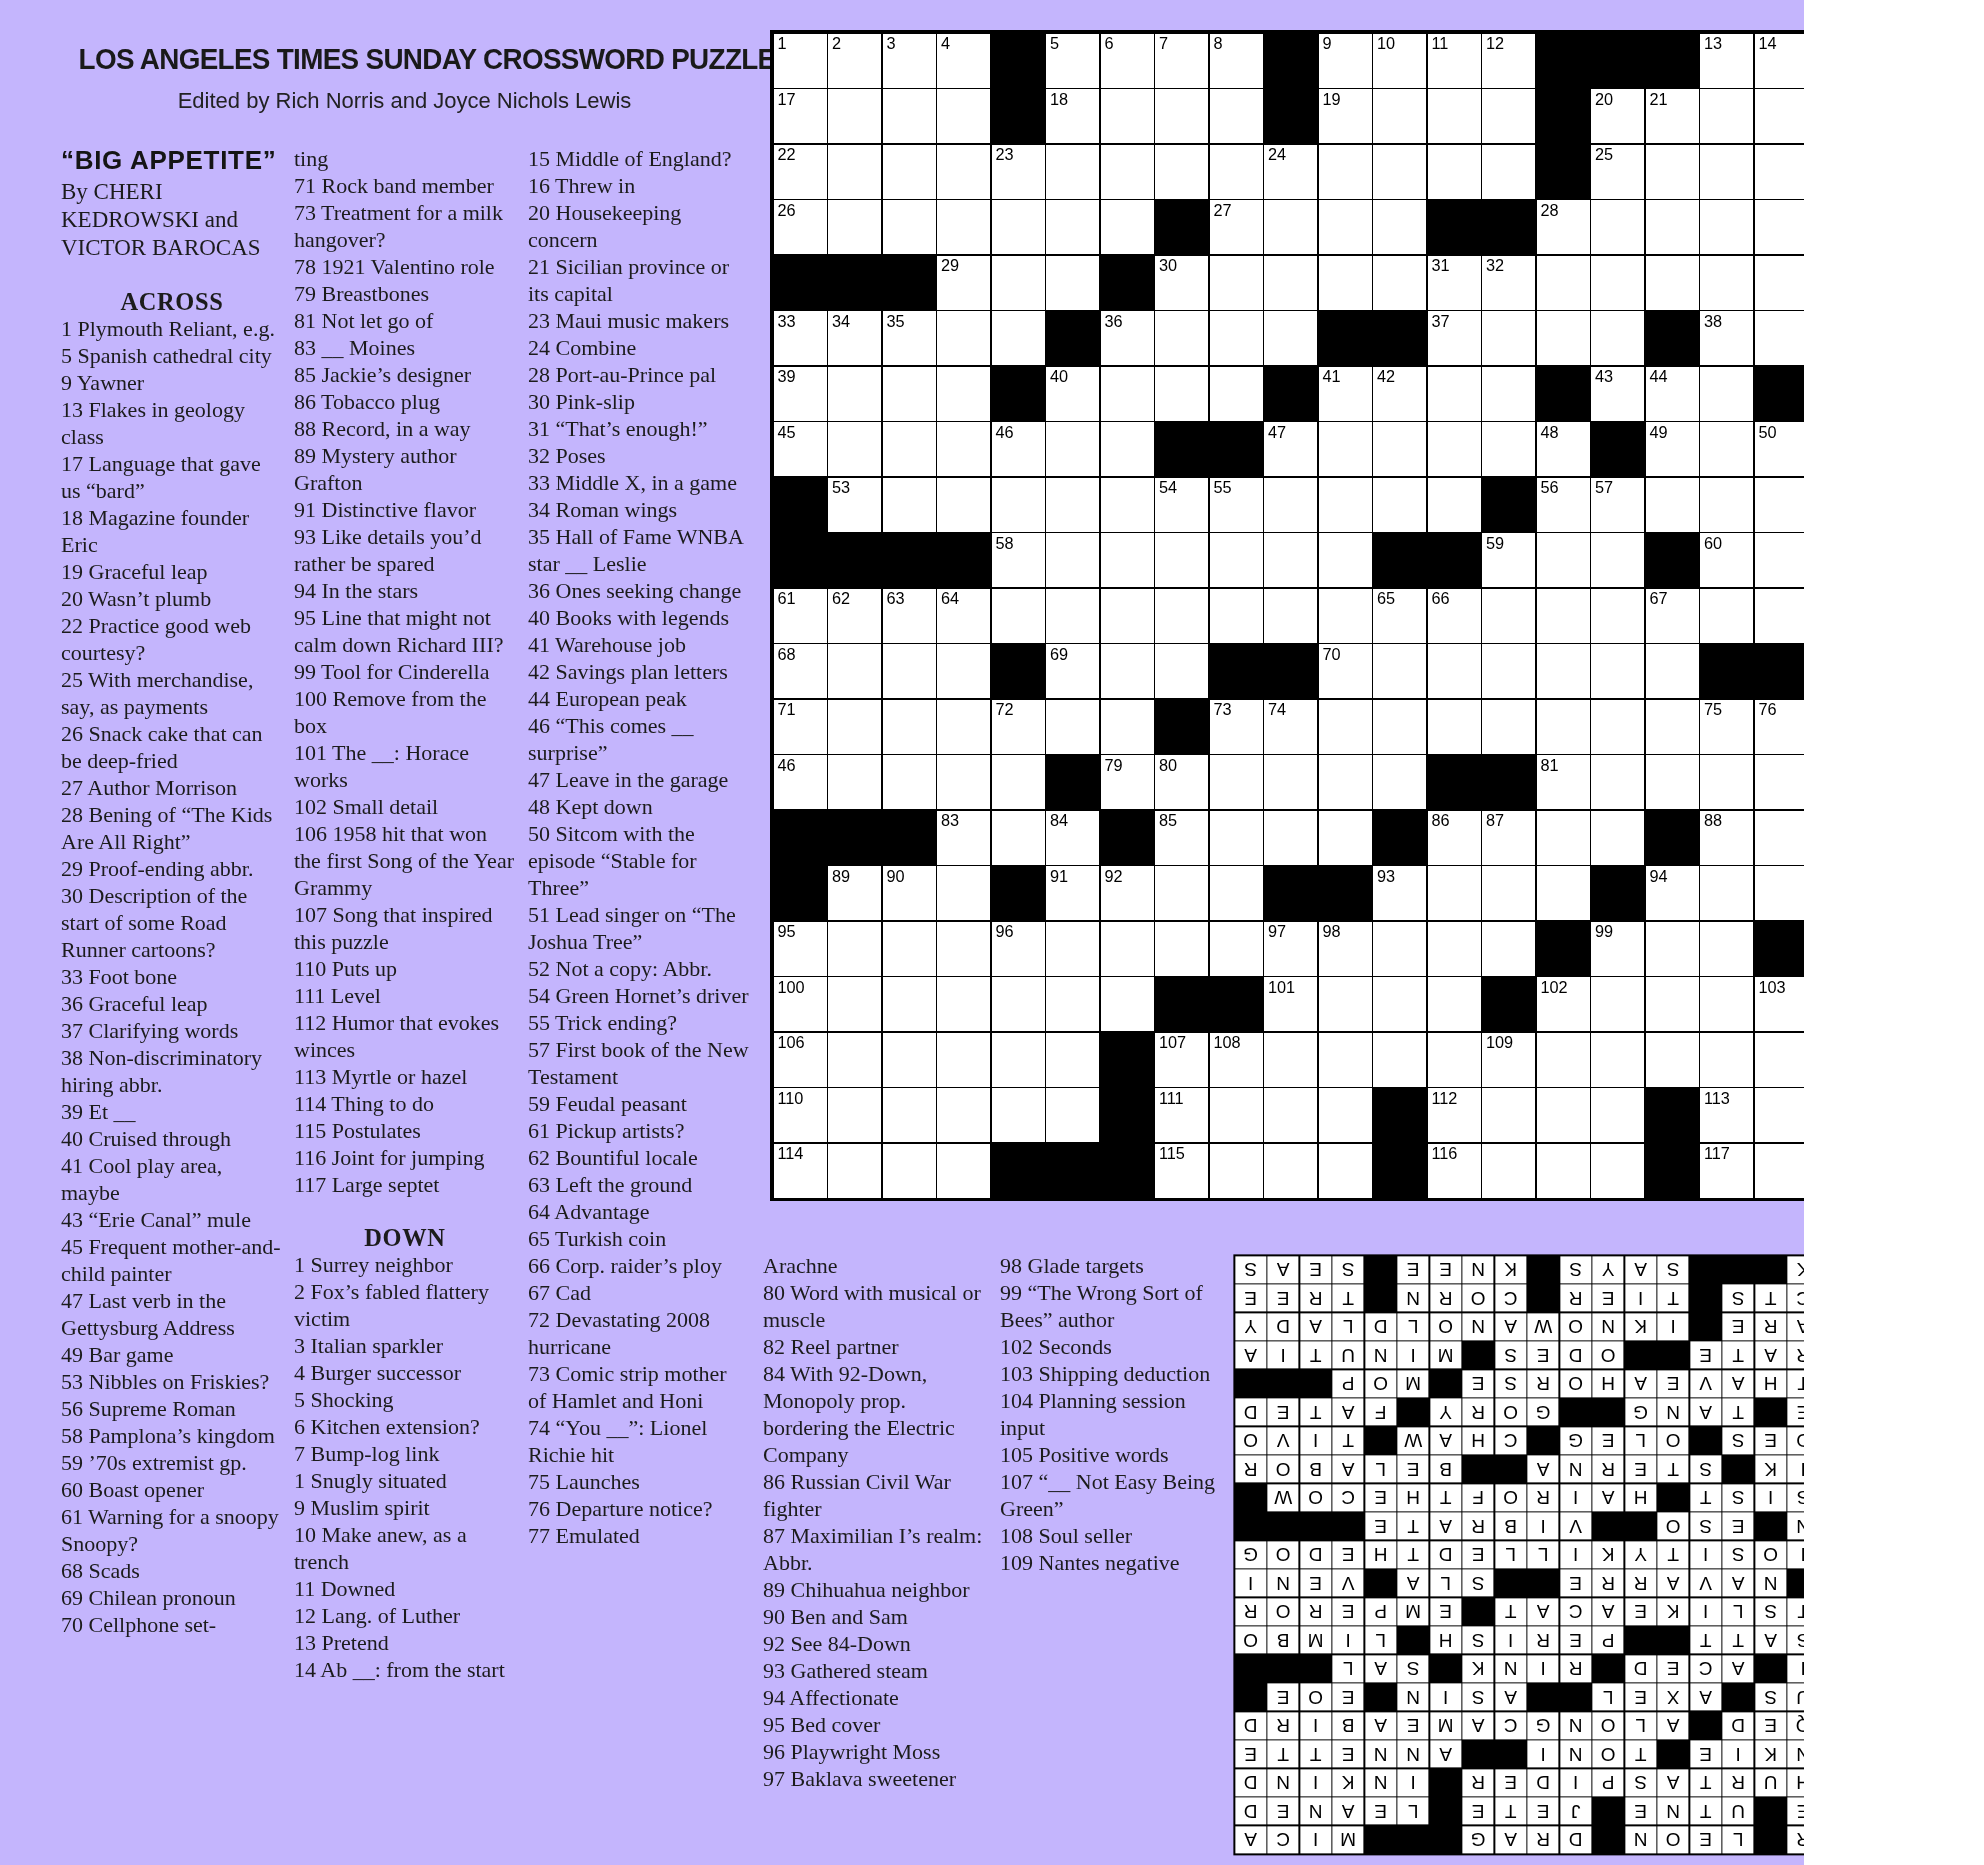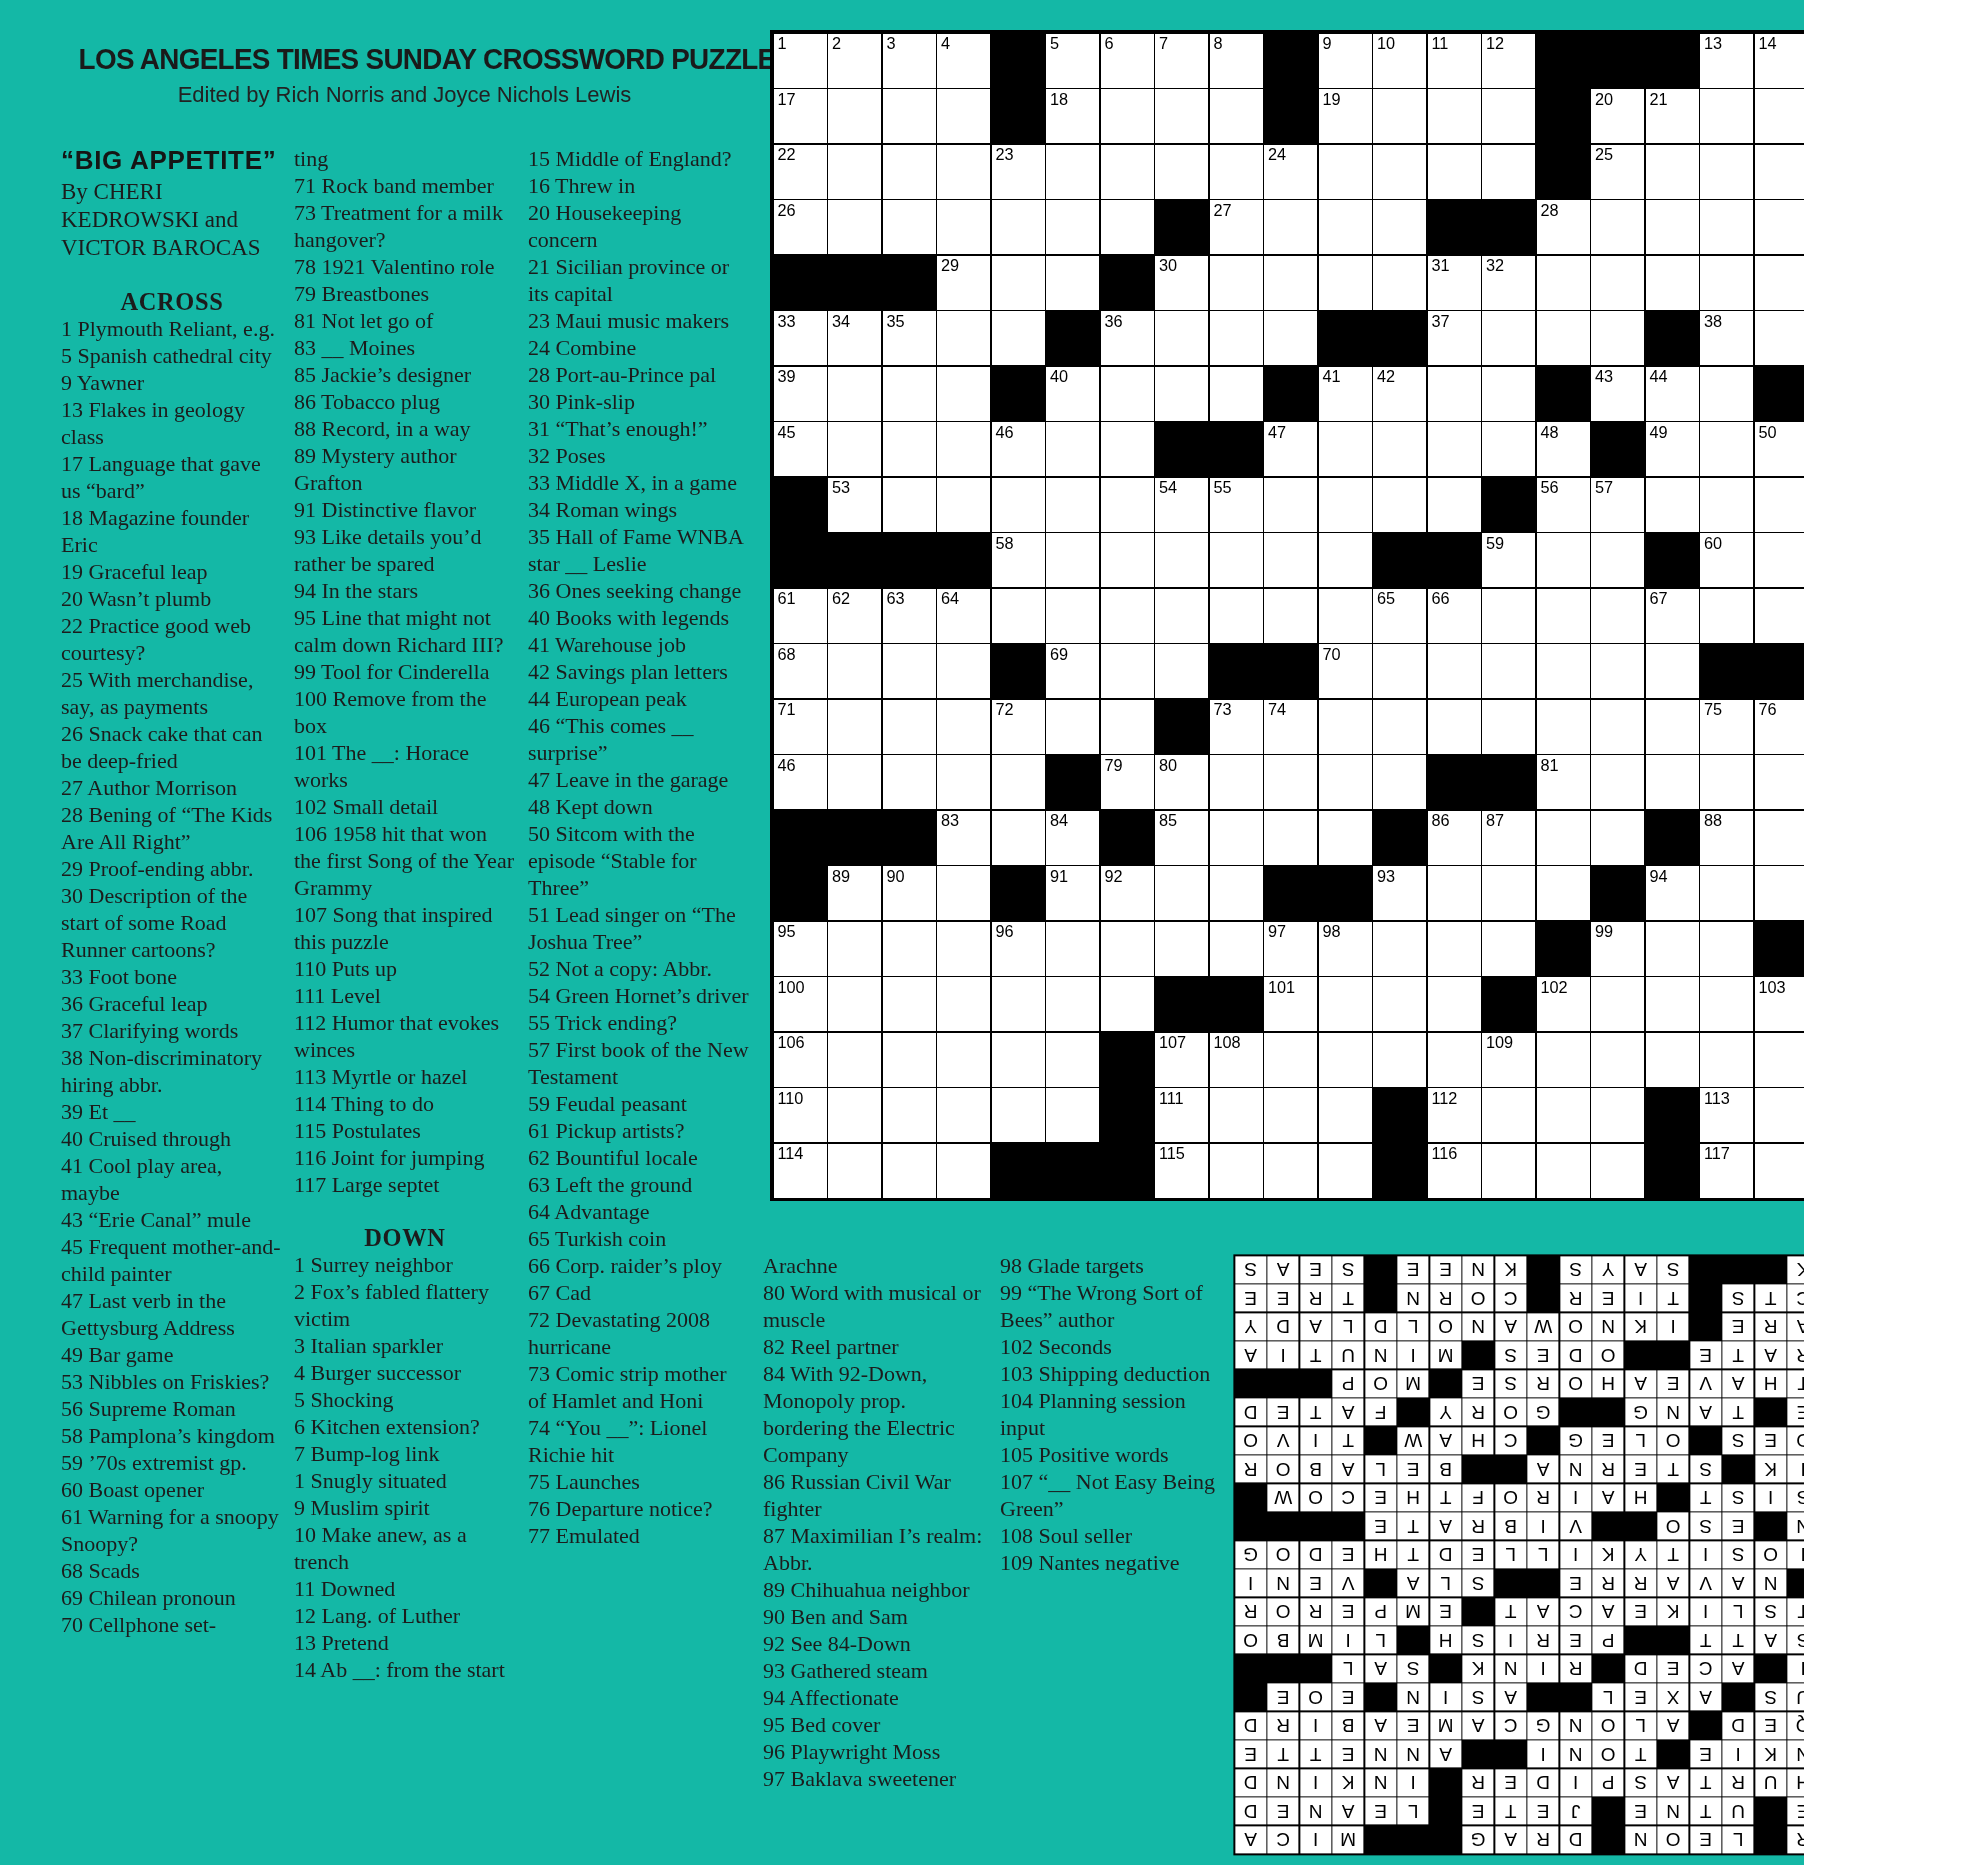--- a/index.html
+++ b/index.html
@@ -1,24 +1,24 @@
 <!DOCTYPE html>
 <html style="font-size:12px"><head>
 <meta charset="utf-8">
 <style>
   html,body{margin:0;padding:0;background:#fff;}
-  .page{position:relative;width:1804px;height:1865px;background:#14b8a6;color:#131313;
+  .page{position:relative;width:1804px;height:1865px;background:#c4b5fd;color:#131313;
         font-family:"Liberation Serif", serif;overflow:hidden;}
 
   
   .masthead{position:absolute;left:65px;top:43px;width:679px;text-align:center;
             font-family:"Liberation Sans", sans-serif;}
   .masthead-title{font-weight:bold;font-size:29px;letter-spacing:-0.7px;white-space:nowrap;
                   transform:scaleX(.96);transform-origin:center top;color:#1a1a1a;}
-  .masthead-sub{font-size:22px;margin-top:6px;color:#222;}
+  .masthead-sub{font-size:22px;margin-top:12px;color:#222;}
 
   
   .clue-col{position:absolute;width:222px;font-size:22px;line-height:27px;color:#1c1c1c;}
   .col-0{left:61px;top:145px;}
   .col-1{left:294px;top:145px;}
   .col-2{left:528px;top:145px;}
   .col-3{left:763px;top:1252px;}
   .col-4{left:1000px;top:1252px;}
   .puzzle-title{font-family:"Liberation Sans", sans-serif;font-weight:bold;font-size:26px;
                 line-height:30px;letter-spacing:0.7px;color:#151515;}

